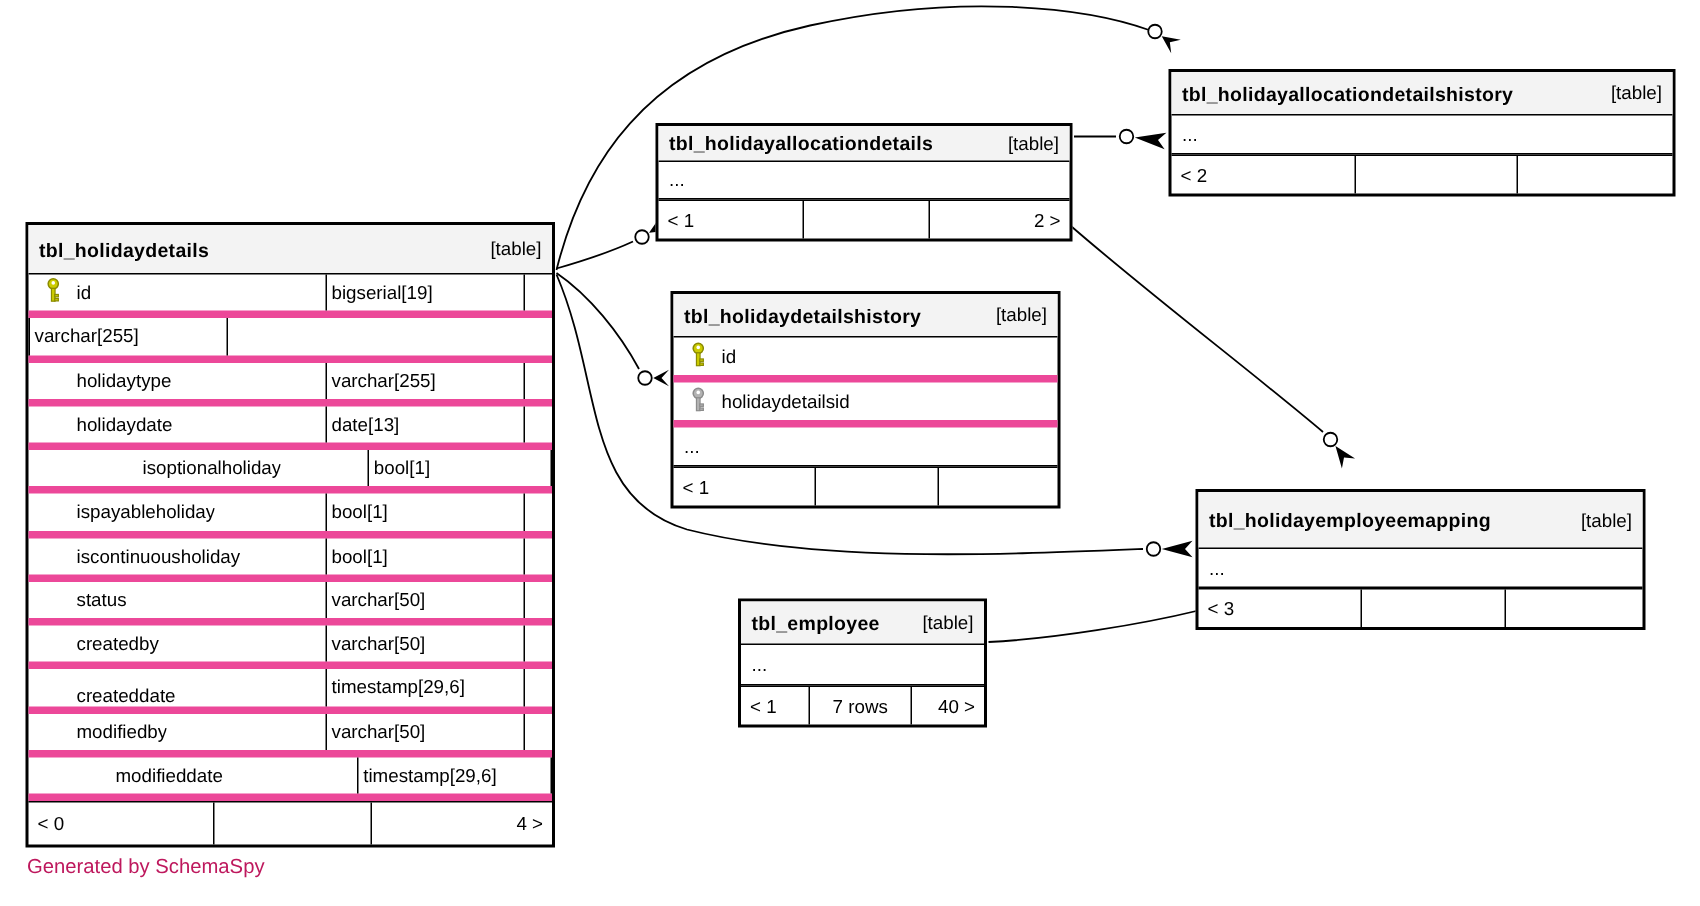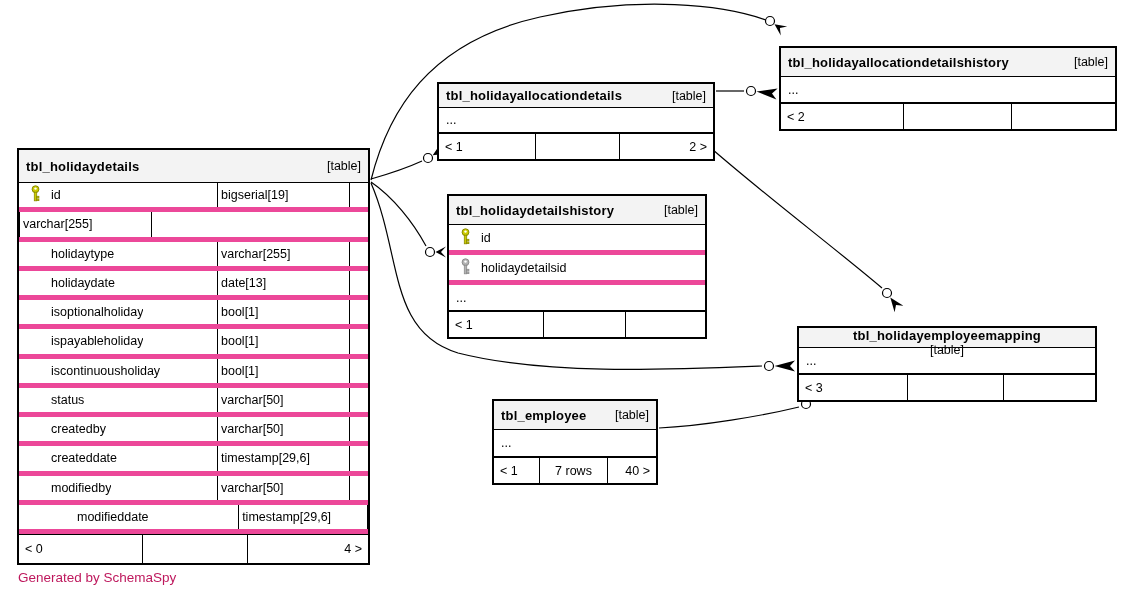--- a/index.html
+++ b/index.html
@@ -110,21 +110,21 @@
           <span class="end-cell"></span>
         </div>
         <div class="col-row" style="height: 29.25px;">
           <span class="name-cell" style="width: 198px;">
             <span class="key-slot"></span>
             <span class="col-name">holidaydate</span>
           </span>
           <span class="type-cell" style="width: 132px;">date[13]</span>
           <span class="end-cell"></span>
         </div>
-        <div class="col-row" style="height: 29.25px;">
+        <div class="col-row" style="height: 29.25px; padding-left: 44px;">
           <span class="name-cell" style="width: 198px;">
             <span class="key-slot"></span>
             <span class="col-name">isoptionalholiday</span>
           </span>
           <span class="type-cell" style="width: 132px;">bool[1]</span>
           <span class="end-cell"></span>
         </div>
         <div class="col-row" style="height: 29.25px;">
           <span class="name-cell" style="width: 198px;">
             <span class="key-slot"></span>
@@ -151,21 +151,21 @@
         </div>
         <div class="col-row" style="height: 29.25px;">
           <span class="name-cell" style="width: 198px;">
             <span class="key-slot"></span>
             <span class="col-name">createdby</span>
           </span>
           <span class="type-cell" style="width: 132px;">varchar[50]</span>
           <span class="end-cell"></span>
         </div>
         <div class="col-row" style="height: 29.25px;">
-          <span class="name-cell" style="width: 198px;">
+          <span class="name-cell" style="width: 198px; align-items: flex-end;">
             <span class="key-slot"></span>
             <span class="col-name">createddate</span>
           </span>
           <span class="type-cell" style="width: 132px;">timestamp[29,6]</span>
           <span class="end-cell"></span>
         </div>
         <div class="col-row" style="height: 29.25px;">
           <span class="name-cell" style="width: 198px;">
             <span class="key-slot"></span>
             <span class="col-name">modifiedby</span>
@@ -245,21 +245,21 @@
           </span>
         </div>
         <div class="ellipsis-row" style="height: 26px;">...</div>
         <div class="tbl-footer" style="height: 26px; border-top: 1px solid rgb(0, 0, 0);">
           <span class="f-cell" style="width: 94px;">&lt; 1</span>
           <span class="f-cell mid" style="width: 82px;"></span>
           <span class="f-cell right"></span>
         </div>
       </div>
       <div class="tbl" style="left: 797px; top: 311px; width: 300px;">
-        <div class="tbl-header" style="height: 20px; flex-direction: column;">
+        <div class="tbl-header" style="height: 38px;">
           <span class="tbl-name">tbl_holidayemployeemapping</span>
           <span class="tbl-tag">[table]</span>
         </div>
         <div class="ellipsis-row" style="height: 26px;">...</div>
         <div class="tbl-footer" style="height: 26px; border-top: 1px solid rgb(0, 0, 0);">
           <span class="f-cell" style="width: 108px;">&lt; 3</span>
           <span class="f-cell mid" style="width: 96px;"></span>
           <span class="f-cell right"></span>
         </div>
       </div>

